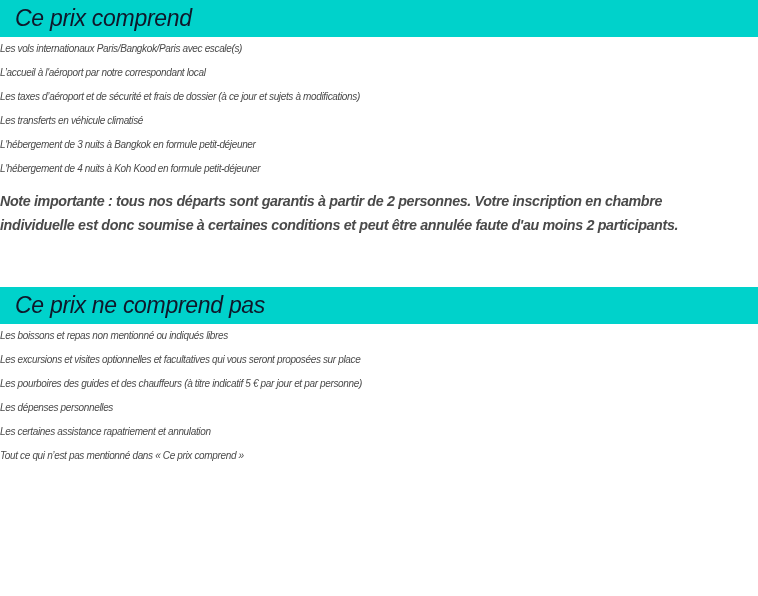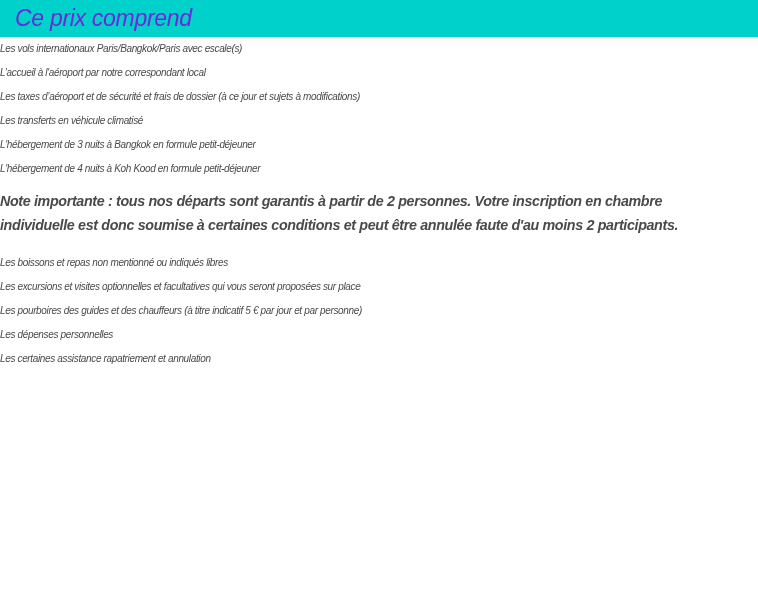--- a/index.html
+++ b/index.html
@@ -20,21 +20,21 @@
     box-sizing: border-box;
     padding-left: 15px;
     display: flex;
     align-items: center;
   }
   .section-header h2 {
     margin: 0;
     font-size: 23px;
     font-style: italic;
     font-weight: normal;
-    color: #6d28d9;
+    color: #0f172a;
     letter-spacing: -0.3px;
     line-height: 37px;
   }
   ul.items {
     list-style: none;
     margin: 0;
     padding: 0;
   }
   ul.items li {
     font-size: 10px;
@@ -69,20 +69,24 @@
     <li>L’accueil à l'aéroport par notre correspondant local</li>
     <li>Les taxes d’aéroport et de sécurité et frais de dossier (à ce jour et sujets à modifications)</li>
     <li>Les transferts en véhicule climatisé</li>
     <li>L'hébergement de 3 nuits à Bangkok en formule petit-déjeuner</li>
     <li>L'hébergement de 4 nuits à Koh Kood en formule petit-déjeuner</li>
   </ul>
   <p class="note">Note importante : tous nos départs sont garantis à partir de 2 personnes. Votre inscription en chambre individuelle est donc soumise à certaines conditions et peut être annulée faute d'au moins 2 participants.</p>
 </div>
 
 <div>
+  <div class="section-header header-exclude">
+    <h2>Ce prix ne comprend pas</h2>
+  </div>
   <ul class="items list-exclude">
     <li>Les boissons et repas non mentionné ou indiqués libres</li>
     <li>Les excursions et visites optionnelles et facultatives qui vous seront proposées sur place</li>
     <li>Les pourboires des guides et des chauffeurs (à titre indicatif 5 € par jour et par personne)</li>
     <li>Les dépenses personnelles</li>
     <li>Les certaines assistance rapatriement et annulation</li>
+    <li>Tout ce qui n’est pas mentionné dans « Ce prix comprend »</li>
   </ul>
 </div>
 
 </body></html>

